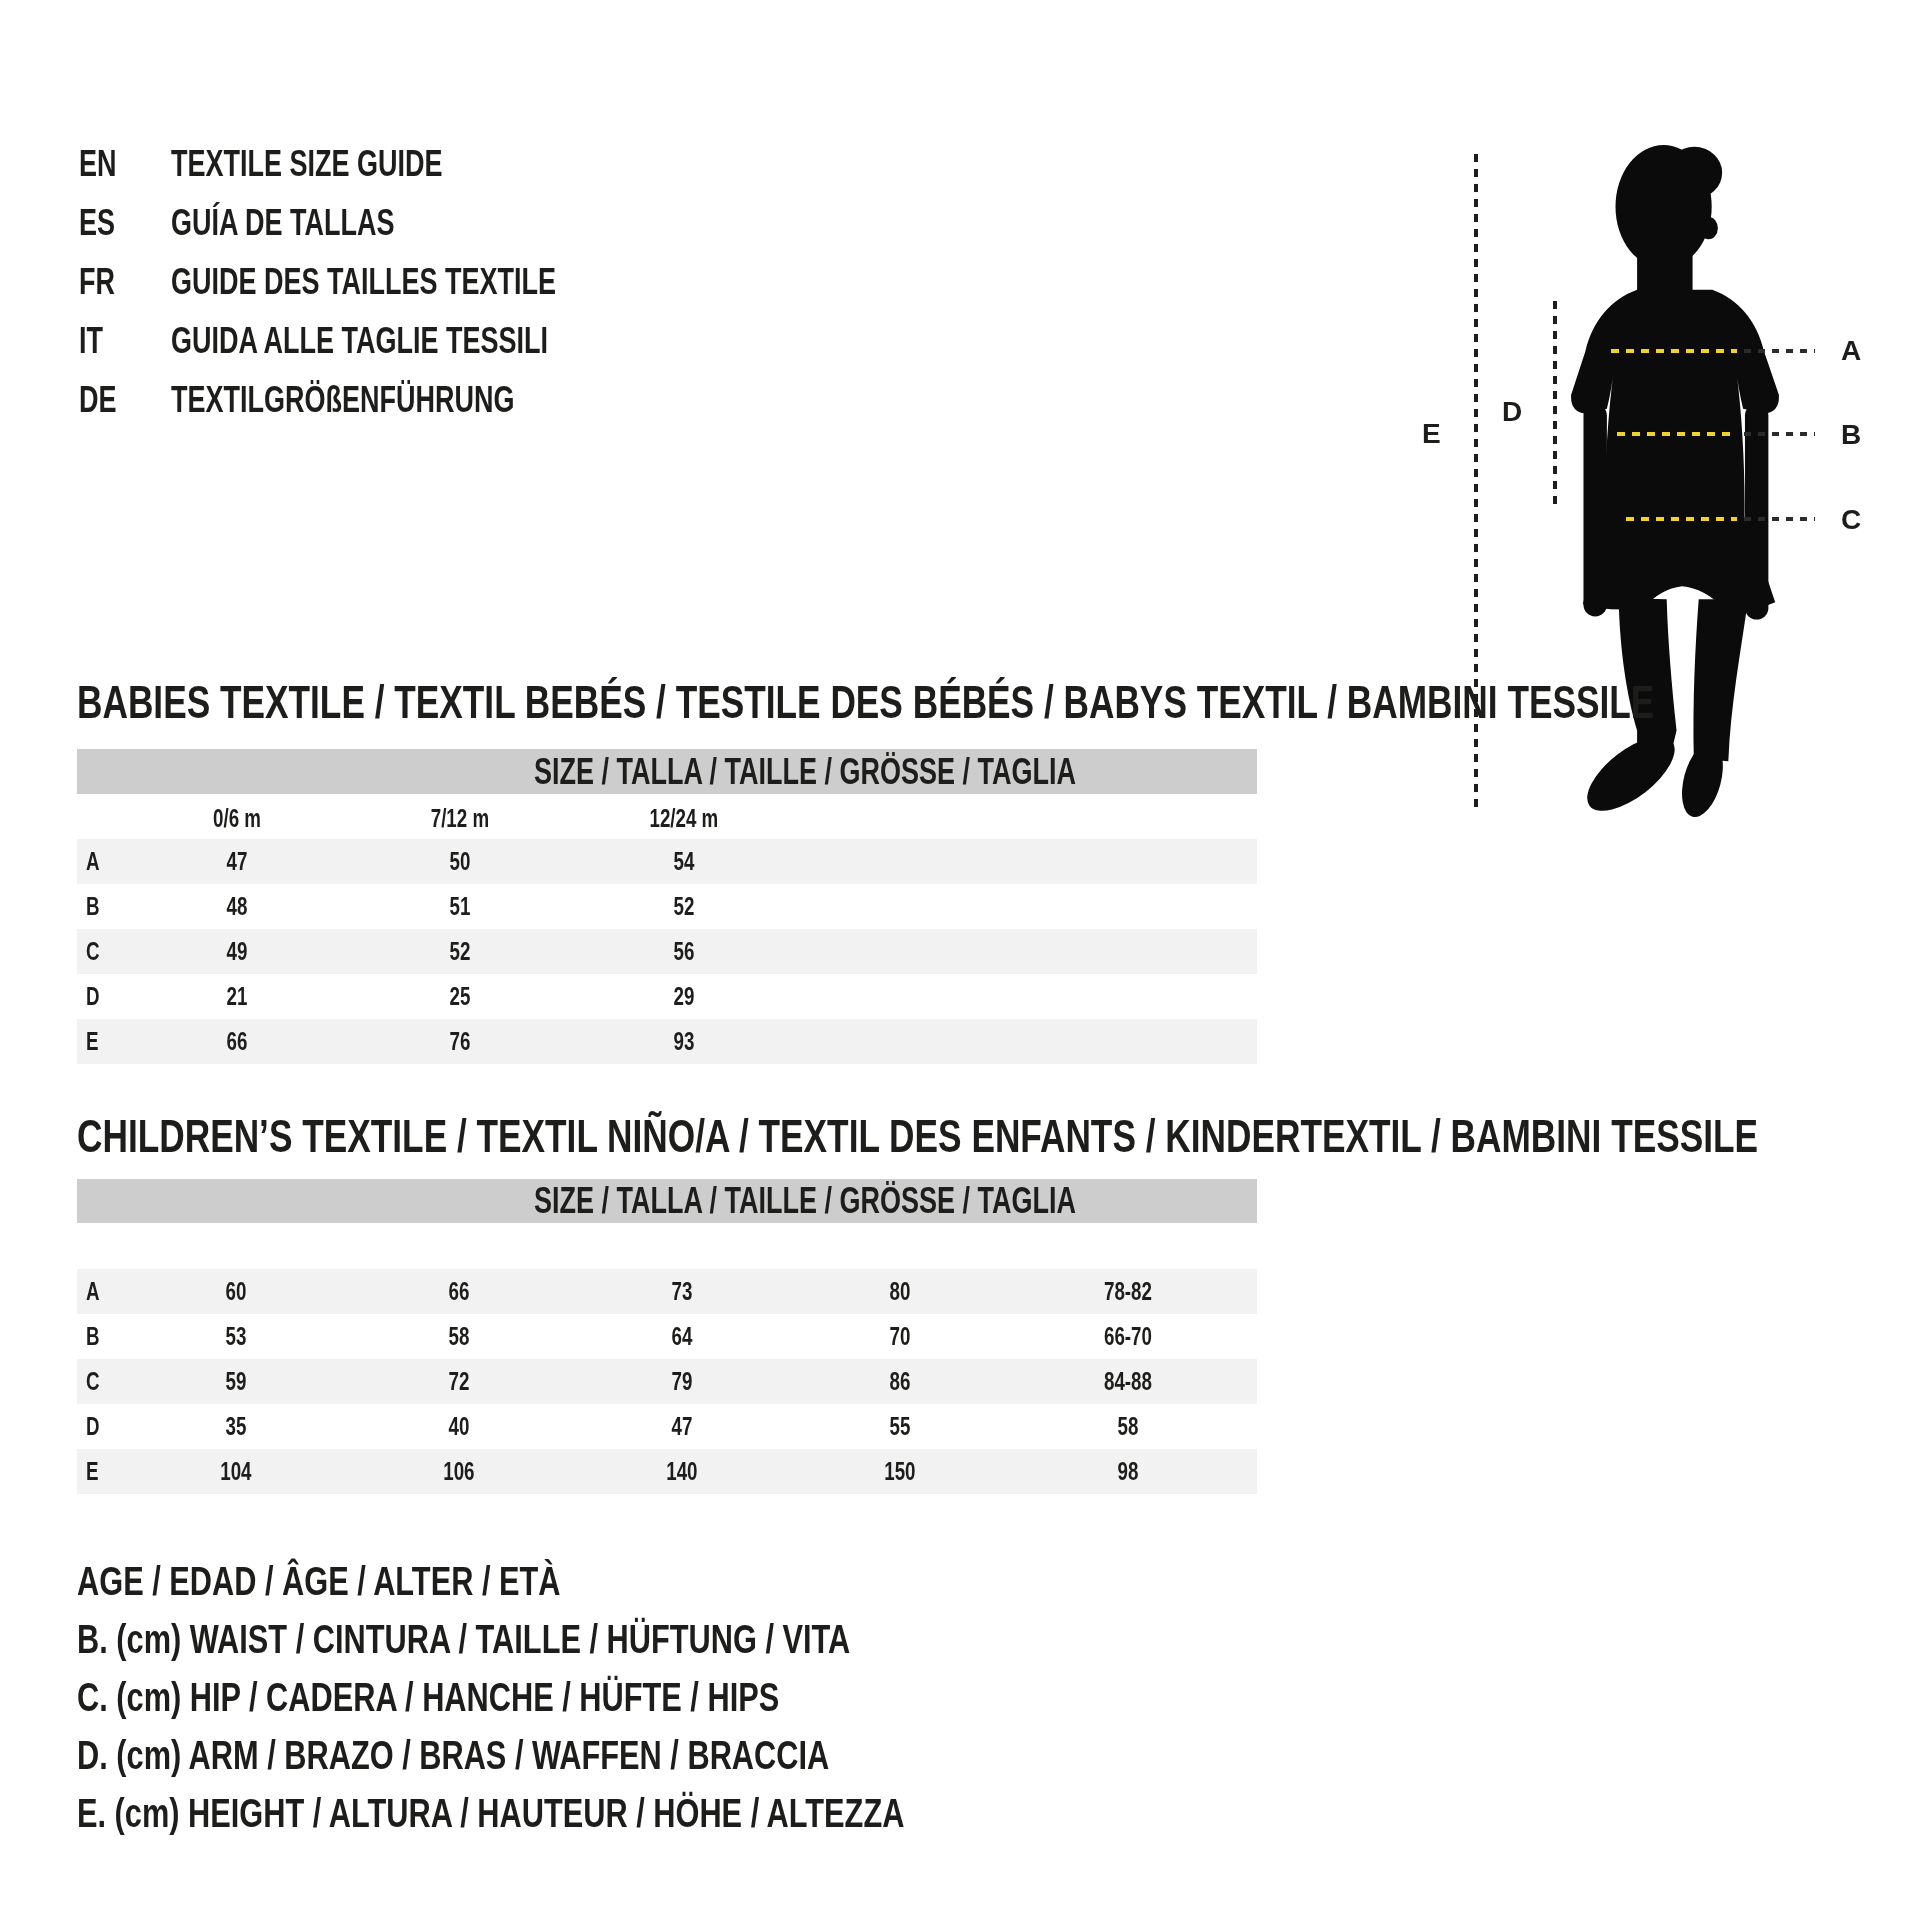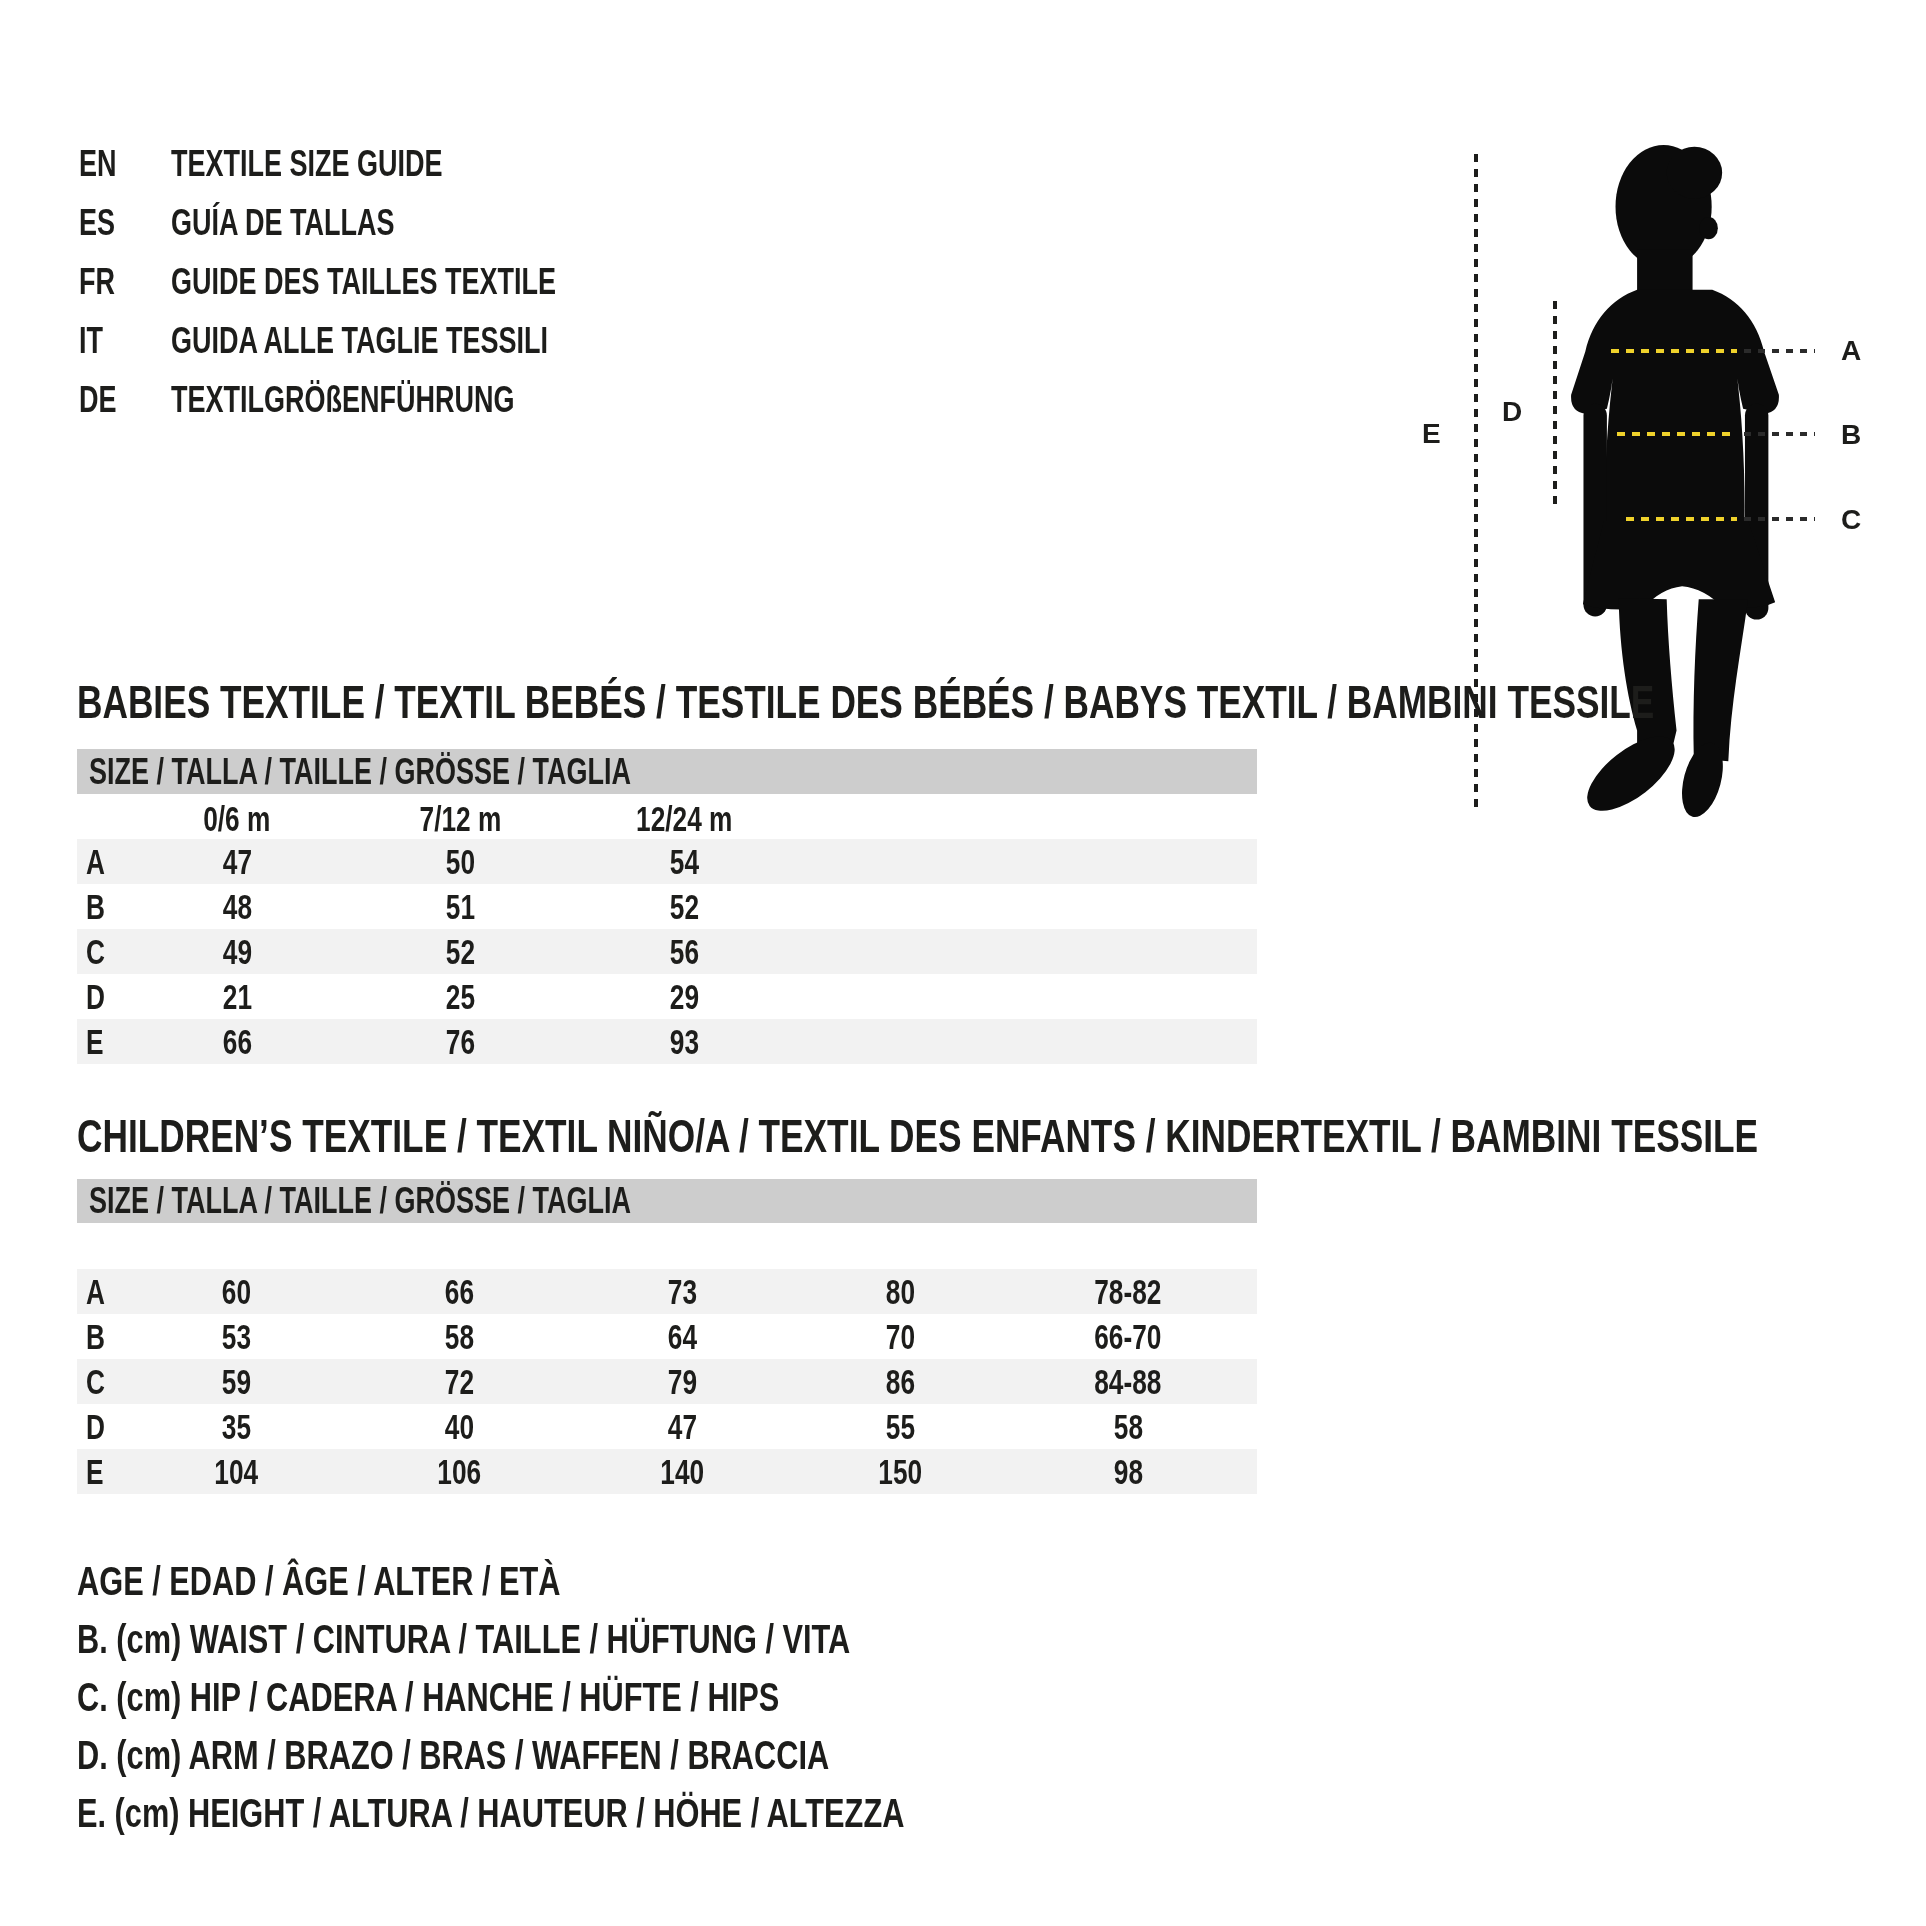--- a/index.html
+++ b/index.html
@@ -16,25 +16,25 @@
   
   #figure{left:1417px;top:80px;width:509px;height:715px;}
   .vdash{position:absolute;width:4.3px;background:repeating-linear-gradient(180deg,#1d1d1b 0 8px,rgba(0,0,0,0) 8px 15px);}
   .hseg{position:absolute;height:4.3px;}
   .hseg.yellow{background:repeating-linear-gradient(90deg,#f0d22b 0 8px,rgba(0,0,0,0) 8px 15px);}
   .hseg.dark{background:repeating-linear-gradient(90deg,#2b2b2b 0 7.4px,rgba(0,0,0,0) 7.4px 14px);}
   .flabel{position:absolute;font-size:28px;font-weight:700;line-height:33px;}
   
   .stitle{left:77px;font-size:47px;font-weight:700;line-height:36px;}
   
-  .sizebar{left:77px;width:1180px;background:#cdcdcd;font-size:36px;font-weight:700;}
+  .sizebar{left:77px;width:1180px;background:#cdcdcd;font-size:36px;font-weight:700;text-align:right;}
   .sizebar .cd{margin-left:12.3px;}
   #babies-bar{top:709px;height:45px;line-height:45px;}
   #children-bar{top:1139px;height:44px;line-height:44px;}
-  .colhead,.trow{font-size:35px;font-weight:700;}
+  .colhead,.trow{font-size:25px;font-weight:700;}
   .colhead{left:77px;width:1180px;}
   #babies-colhead{top:760px;height:37px;line-height:37px;}
   #children-colhead{top:1190px;height:38px;line-height:38px;}
   .cell{position:absolute;width:136px;text-align:center;top:0;}
   .rows{left:77px;width:1180px;}
   #babies-rows{top:799px;}
   #children-rows{top:1229px;}
   .trow{position:relative;height:45px;line-height:45px;}
   .trow:nth-child(odd){background:#f2f2f2;}
   .rowlabel{position:absolute;left:9.2px;top:0;}

